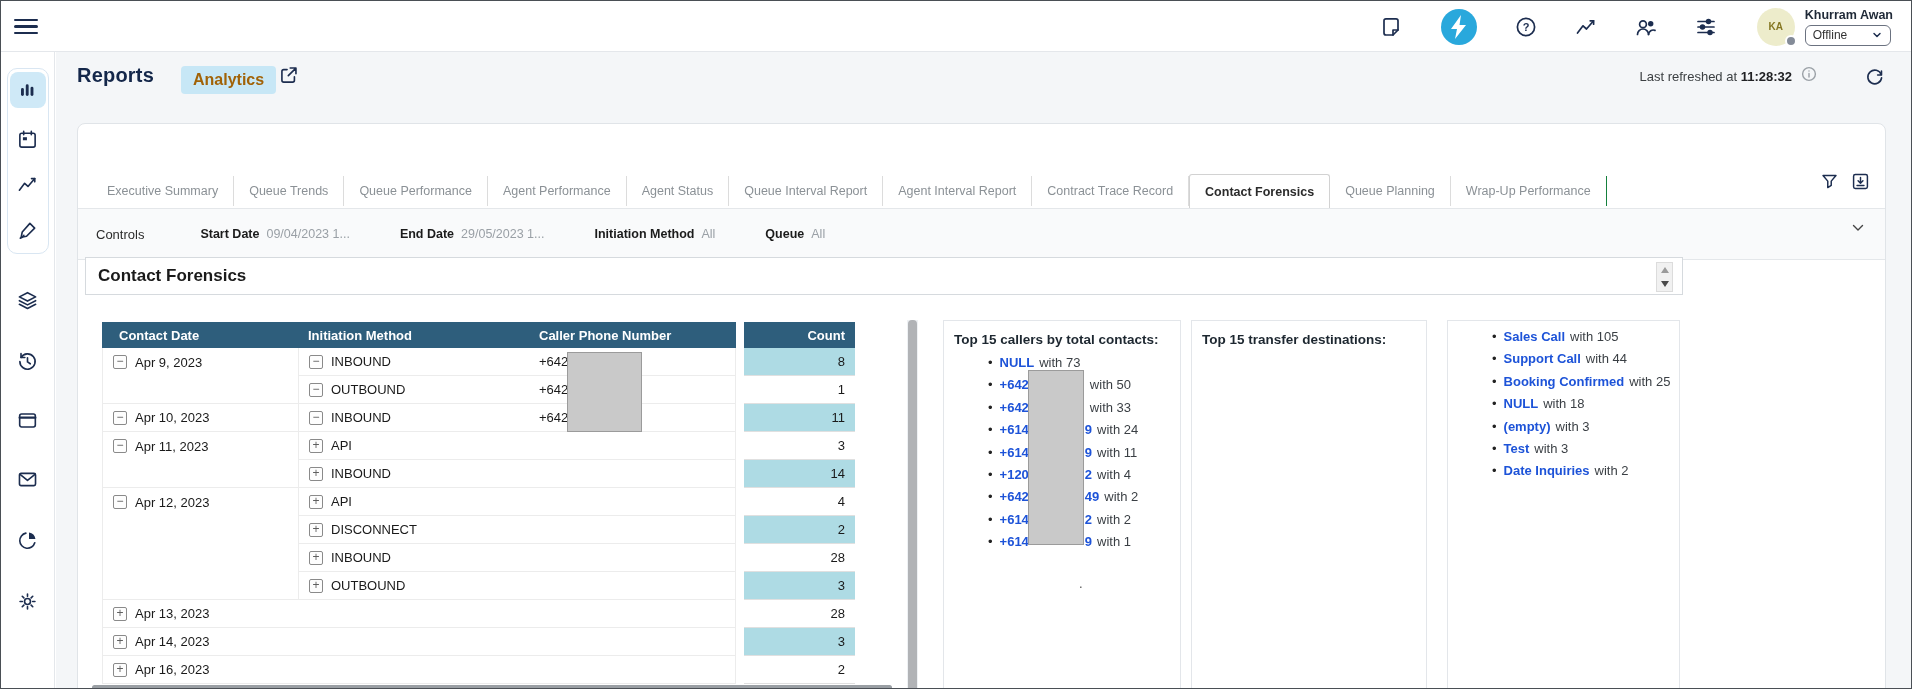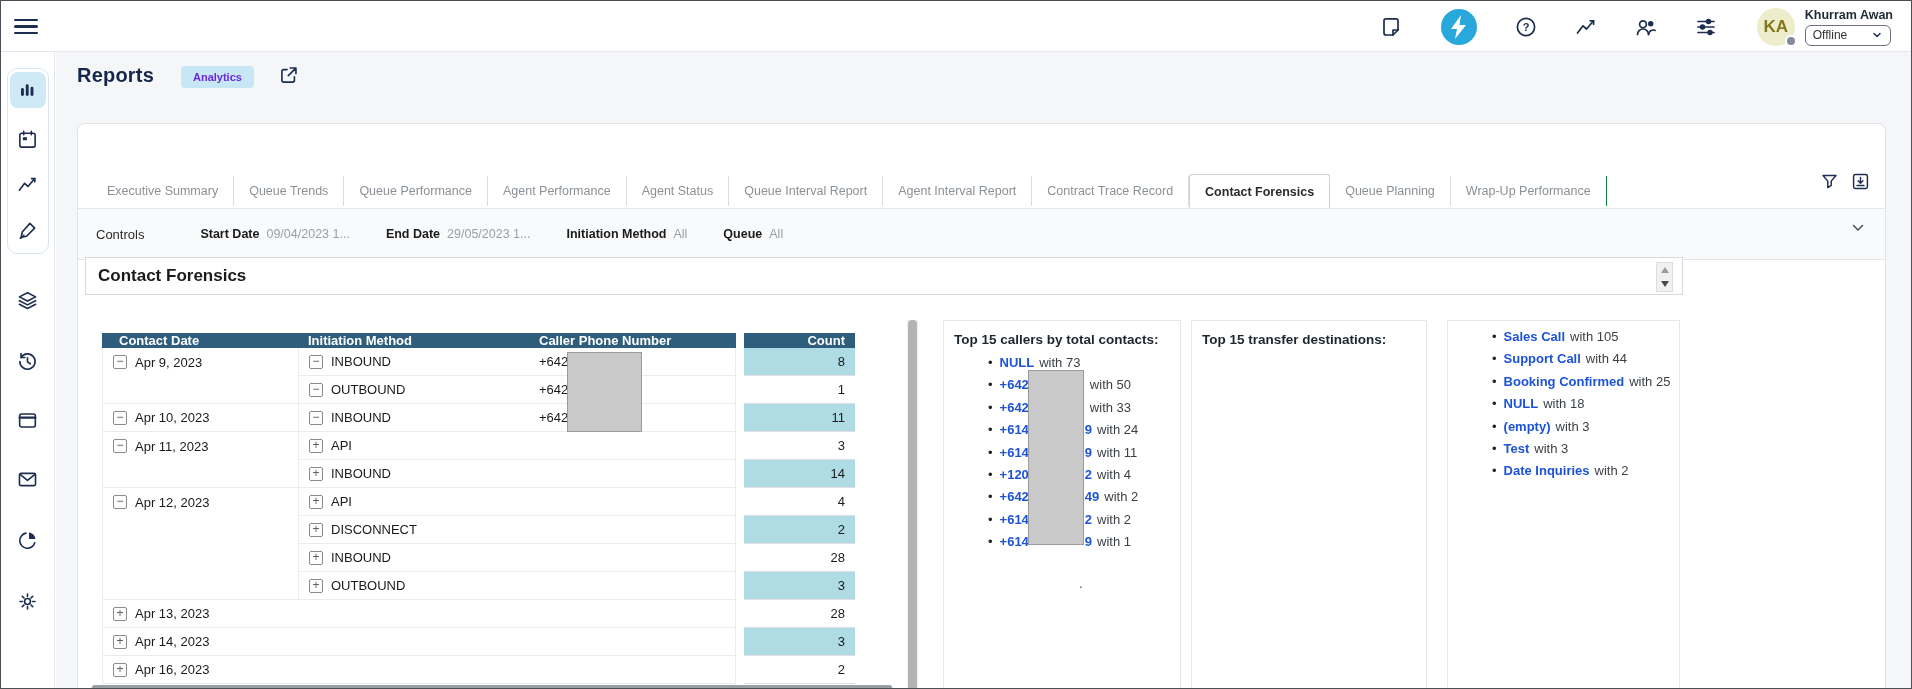--- a/index.html
+++ b/index.html
@@ -7,36 +7,36 @@
   .screen { position:relative; width:1912px; height:689px; background:#fff; border:1px solid #4a4f55; overflow:hidden; }
 
   
   .topbar { position:absolute; left:0; top:0; width:100%; height:51px; background:#fff; border-bottom:1px solid #e4e7eb; z-index:30; }
   .hamburger { position:absolute; left:13px; top:14px; width:24px; height:22px; background:none; border:none; cursor:pointer; }
   .hamburger span { display:block; height:2.4px; background:#1c2d4f; border-radius:2px; margin:4px 0; }
   .topbar-right { position:absolute; right:18px; top:0; height:51px; display:flex; align-items:center; gap:38px; }
   svg.ic { stroke:#1c2d4f; fill:none; stroke-width:1.7; stroke-linecap:round; stroke-linejoin:round; display:block; }
   .bolt-wrap { width:36px; height:36px; border-radius:50%; background:#29a8dc; display:flex; align-items:center; justify-content:center; }
   .user-block { display:flex; align-items:center; gap:10px; margin-left:2px; }
-  .avatar { position:relative; width:38px; height:38px; border-radius:50%; background:#edeccb; color:#857722; font-weight:bold; font-size:17px; display:flex; align-items:center; justify-content:center; }
+  .avatar { position:relative; width:38px; height:38px; border-radius:50%; background:#edeccb; color:#857722; font-weight:bold; font-size:10px; display:flex; align-items:center; justify-content:center; }
   .avatar .dot { position:absolute; right:-2px; bottom:-1px; width:12px; height:12px; border-radius:50%; background:#848b98; border:2px solid #fff; }
   .user-meta { display:flex; flex-direction:column; gap:3px; }
   .user-name { font-size:12.5px; font-weight:bold; color:#1f2937; }
   .status-select { display:flex; align-items:center; justify-content:space-between; width:86px; height:21px; border:1.3px solid #6b7280; border-radius:6px; padding:0 7px; font-size:12px; color:#333; background:#fff; cursor:pointer; }
 
   
   .sidebar { position:absolute; left:0; top:51px; width:54px; height:638px; background:#fff; border-right:1px solid #e4e7eb; z-index:20; }
   .side-group { position:absolute; left:6px; top:16px; width:42px; height:186px; border:1px solid #d9e6f2; border-radius:10px; }
   .side-item { position:absolute; left:50%; transform:translateX(-50%); width:36px; height:36px; border-radius:8px; display:flex; align-items:center; justify-content:center; cursor:pointer; }
   .side-item.active { background:#cfe9f7; }
 
   
   .page { position:absolute; left:55px; top:51px; width:1857px; height:638px; background:#f4f6f8; overflow:hidden; }
   .page-title { position:absolute; left:21px; top:12px; font-size:20px; font-weight:800; color:#14274a; letter-spacing:.2px; }
-  .analytics-badge { position:absolute; left:125px; top:14px; background:#c7e7f6; color:#6d28d9; font-size:11px; font-weight:bold; padding:5px 12px; border-radius:4px; cursor:pointer; }
+  .analytics-badge { position:absolute; left:125px; top:14px; background:#c7e7f6; color:#a16207; font-size:16px; font-weight:bold; padding:5px 12px; border-radius:4px; cursor:pointer; }
   .ext-link { position:absolute; left:222px; top:13px; cursor:pointer; }
   .refresh-area { position:absolute; right:28px; top:13px; display:flex; align-items:center; }
   .refresh-text { font-size:13px; color:#3c4043; }
   .refresh-text b { font-weight:bold; color:#202124; }
   .info-wrap { margin-left:8px; cursor:pointer; }
   .refresh-btn { margin-left:46px; cursor:pointer; background:none; border:none; }
 
   
   .card { position:absolute; left:21px; top:71px; width:1809px; height:600px; background:#fff; border:1px solid #e0e4e8; border-radius:8px 8px 0 0; }
   .card-icons { position:absolute; right:15px; top:48px; display:flex; gap:12px; z-index:5; }
@@ -44,36 +44,36 @@
 
   
   .tabs { position:absolute; left:14px; top:50px; right:60px; height:34px; display:flex; align-items:center; border-bottom:0; }
   .tab { height:30px; display:flex; align-items:center; padding:0 15px; font-size:12.5px; color:#8b9196; cursor:pointer; border-right:1px solid #dcdcdc; white-space:nowrap; }
   .tab:last-child { border-right:1px solid #15803d; }
   .tab.active { height:34px; background:#fff; border:1px solid #d2d2d2; border-bottom:none; color:#2b2b2b; font-weight:bold; border-radius:3px 3px 0 0; }
 
   
   .controls { position:absolute; left:0; top:84px; width:100%; height:52px; background:#f9fafb; border-top:1px solid #e4e7ea; border-bottom:1px solid #e4e7ea; display:flex; align-items:center; padding:0 18px; }
   .controls-label { font-size:13px; color:#2b2b2b; margin-right:56px; }
-  .controls-filters { display:flex; align-items:center; gap:36px; }
+  .controls-filters { display:flex; align-items:center; gap:50px; }
   .filter { display:flex; align-items:center; gap:7px; cursor:pointer; }
   .fname { font-size:12.5px; font-weight:bold; color:#1b1b1b; }
   .fval { font-size:12.5px; color:#9aa0a6; }
   .controls-chevron { position:absolute; right:18px; top:10px; cursor:pointer; background:none; border:none; }
 
   
   .heading-box { position:absolute; left:7px; top:133px; width:1598px; height:38px; background:#fff; border:1px solid #d6dade; display:flex; align-items:center; }
   .heading-title { font-size:17px; font-weight:bold; color:#1a1a1a; padding-left:12px; }
   .spinner { position:absolute; right:9px; top:4px; width:17px; height:30px; background:#f1f1f1; border:1px solid #dcdcdc; display:flex; flex-direction:column; align-items:center; justify-content:space-between; padding:4px 0; cursor:pointer; }
   .spinner .up { width:0; height:0; border-left:4px solid transparent; border-right:4px solid transparent; border-bottom:6px solid #9a9a9a; }
   .spinner .dn { width:0; height:0; border-left:4px solid transparent; border-right:4px solid transparent; border-top:6px solid #4a4a4a; }
 
   
   .ftable { position:absolute; left:24px; top:198px; width:753px; }
-  .thead { display:flex; height:26px;align-items:flex-end; }
+  .thead { display:flex; height:26px; }
   .th { background:#2e5e7c; color:#fff; font-size:13px; font-weight:bold; display:flex; align-items:center; }
   .th1 { width:196px; padding-left:17px; }
   .th2 { width:230px; padding-left:10px; }
   .th3 { width:208px; padding-left:11px; }
   .hgap { width:8px; background:transparent; }
   .th4 { width:111px; justify-content:flex-end; padding-right:10px; }
   .trow { display:flex; height:28px; }
   .cell { display:flex; align-items:center; font-size:13px; color:#1a1a1a; background:#fff; }
   .c-date { width:196px; padding-left:10px; border-left:1px solid #ececec; }
   .c-method { width:230px; padding-left:10px; }
@@ -248,20 +248,35 @@
 
   <main class="page">
     <h1 class="page-title">Reports</h1>
     <span class="analytics-badge">Analytics</span>
     <span class="ext-link">
       <svg class="ic" width="21" height="21" viewBox="0 0 22 22">
           <path d="M9.5 4.8H6a1.9 1.9 0 0 0-1.9 1.9V16A1.9 1.9 0 0 0 6 17.9h9.3A1.9 1.9 0 0 0 17.2 16v-3.6"></path>
           <path d="M12.8 3.2h6v6M18.8 3.2l-8 8"></path>
         </svg>
     </span>
+    <div class="refresh-area">
+      <span class="refresh-text"><span>Last refreshed at </span><b>11:28:32</b></span>
+      <span class="info-wrap">
+        <svg width="18" height="18" viewBox="0 0 22 22" fill="none" stroke="#9aa0a6" stroke-width="1.7" stroke-linecap="round">
+            <circle cx="11" cy="11" r="7.8"></circle>
+            <path d="M11 10.4v4.3M11 7.2v.1"></path>
+          </svg>
+      </span>
+      <button class="refresh-btn">
+        <svg class="ic" width="21" height="21" viewBox="0 0 22 22">
+            <path d="M18.3 5.4v4h-4"></path>
+            <path d="M18 9a7.2 7.2 0 1 0 .4 3.4"></path>
+          </svg>
+      </button>
+    </div>
 
     <section class="card">
       <div class="card-icons">
         <button>
           <svg class="ic" width="19" height="19" viewBox="0 0 22 22">
               <path d="M3.5 4h15L13 10.6v5L9 18v-7.4z"></path>
             </svg>
         </button>
         <button>
           <svg class="ic" width="19" height="19" viewBox="0 0 22 22">

